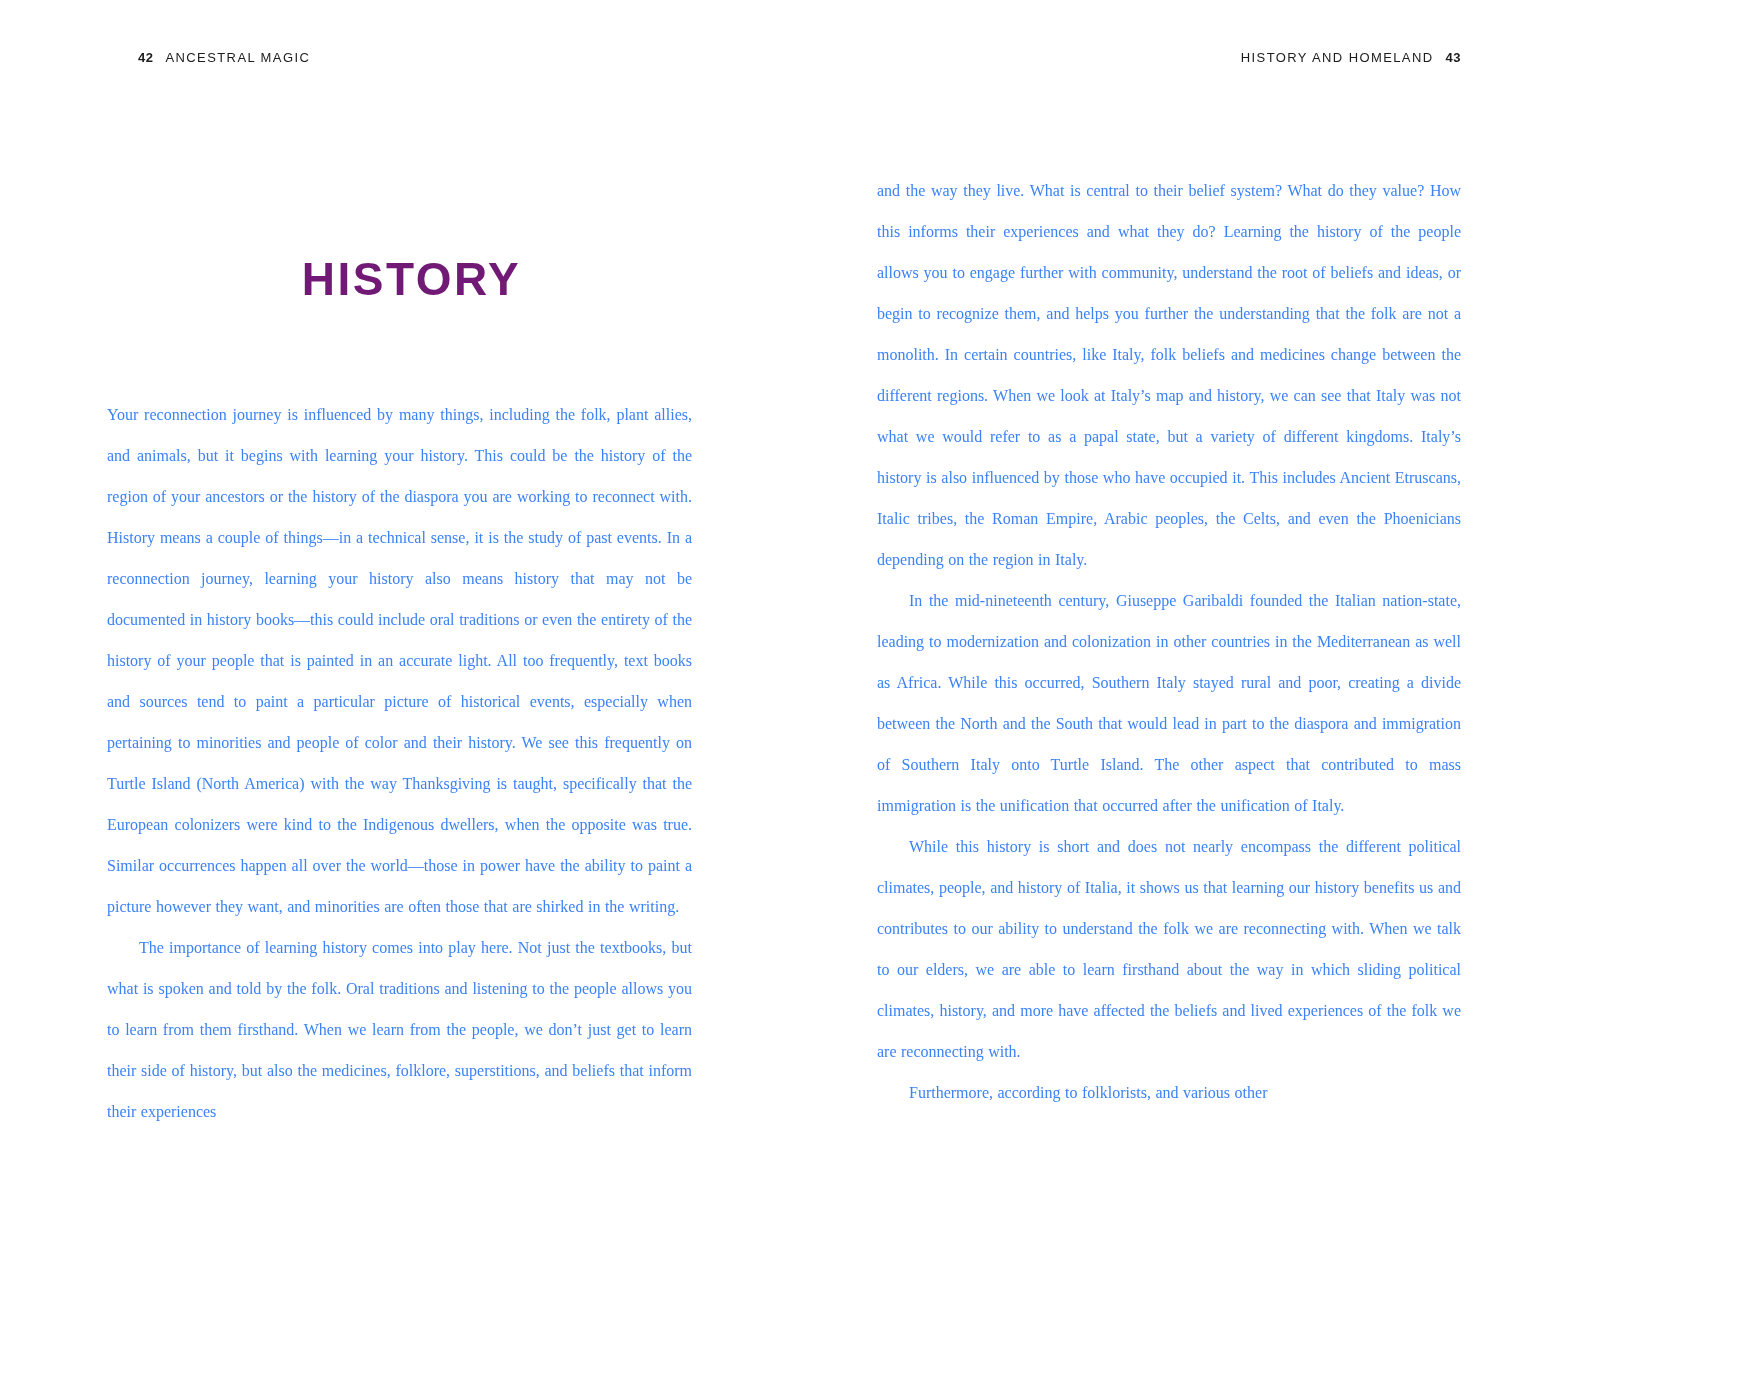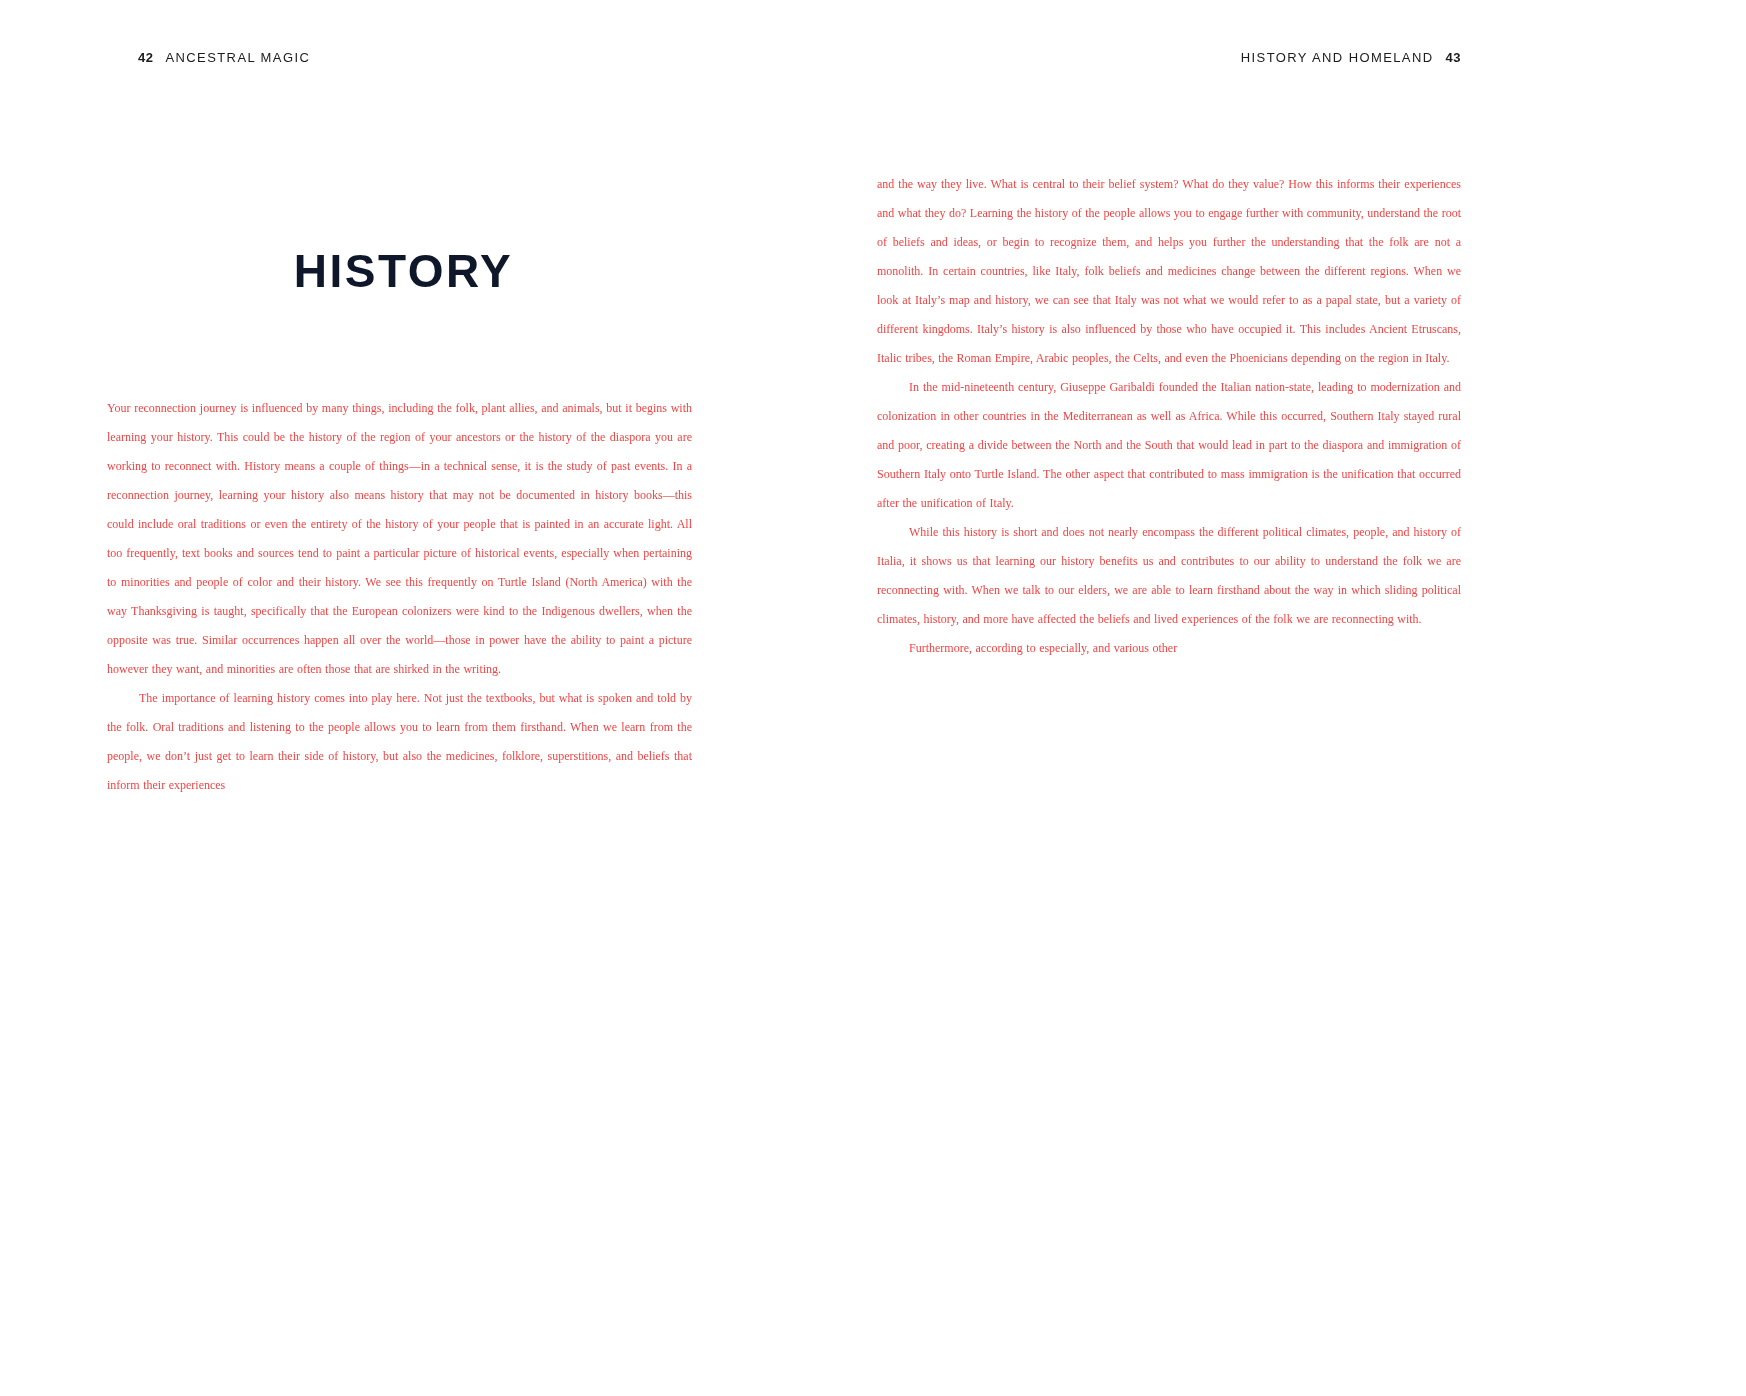--- a/index.html
+++ b/index.html
@@ -31,41 +31,41 @@
     font-weight: 700;
     letter-spacing: 0.5px;
   }
   .folio-left .pagenum { margin-right: 12px; margin-left: 34px; }
   .folio-right .pagenum { margin-left: 12px; }
   .chapter-title {
     position: absolute;
     left: 107px;
     top: 240px;
     width: 585px;
-    margin: 4px;
+    margin: 12px;
     text-align: center;
     font-family: "Liberation Sans", sans-serif;
     font-weight: 700;
     font-size: 46px;
     letter-spacing: 2.5px;
-    color: #0f172a;
+    color: #701a75;
   }
   .col {
     position: absolute;
     width: 585px;
   }
   .col-left { left: 107px; top: 394px; }
   .col-right { left: 877px; top: 170px; width: 584px; }
   .para {
     margin: 0;
     text-align: justify;
     font-family: "Liberation Serif", serif;
-    font-size: 12px;
-    line-height: 29px;
-    color: #ef4444;
+    font-size: 16px;
+    line-height: 41px;
+    color: #3b82f6;
     hyphens: none;
     word-spacing: 0.5px;
   }
   .para.indent { text-indent: 32px; }
 </style>
 </head>
 <body>
 
 <div class="spread">
 
@@ -81,16 +81,16 @@
 
   <main class="col col-left">
     <p class="para">Your reconnection journey is influenced by many things, including the folk, plant allies, and animals, but it begins with learning your history. This could be the history of the region of your ancestors or the history of the diaspora you are working to reconnect with. History means a couple of things—in a technical sense, it is the study of past events. In a reconnection journey, learning your history also means history that may not be documented in history books—this could include oral traditions or even the entirety of the history of your people that is painted in an accurate light. All too frequently, text books and sources tend to paint a particular picture of historical events, especially when pertaining to minorities and people of color and their history. We see this frequently on Turtle Island (North America) with the way Thanksgiving is taught, specifically that the European colonizers were kind to the Indigenous dwellers, when the opposite was true. Similar occurrences happen all over the world—those in power have the ability to paint a picture however they want, and minorities are often those that are shirked in the writing.</p>
     <p class="para indent">The importance of learning history comes into play here. Not just the textbooks, but what is spoken and told by the folk. Oral traditions and listening to the people allows you to learn from them firsthand. When we learn from the people, we don’t just get to learn their side of history, but also the medicines, folklore, superstitions, and beliefs that inform their experiences</p>
   </main>
 
   <main class="col col-right">
     <p class="para">and the way they live. What is central to their belief system? What do they value? How this informs their experiences and what they do? Learning the history of the people allows you to engage further with community, understand the root of beliefs and ideas, or begin to recognize them, and helps you further the understanding that the folk are not a monolith. In certain countries, like Italy, folk beliefs and medicines change between the different regions. When we look at Italy’s map and history, we can see that Italy was not what we would refer to as a papal state, but a variety of different kingdoms. Italy’s history is also influenced by those who have occupied it. This includes Ancient Etruscans, Italic tribes, the Roman Empire, Arabic peoples, the Celts, and even the Phoenicians depending on the region in Italy.</p>
     <p class="para indent">In the mid-nineteenth century, Giuseppe Garibaldi founded the Italian nation-state, leading to modernization and colonization in other countries in the Mediterranean as well as Africa. While this occurred, Southern Italy stayed rural and poor, creating a divide between the North and the South that would lead in part to the diaspora and immigration of Southern Italy onto Turtle Island. The other aspect that contributed to mass immigration is the unification that occurred after the unification of Italy.</p>
     <p class="para indent">While this history is short and does not nearly encompass the different political climates, people, and history of Italia, it shows us that learning our history benefits us and contributes to our ability to understand the folk we are reconnecting with. When we talk to our elders, we are able to learn firsthand about the way in which sliding political climates, history, and more have affected the beliefs and lived experiences of the folk we are reconnecting with.</p>
-    <p class="para indent">Furthermore, according to especially, and various other</p>
+    <p class="para indent">Furthermore, according to folklorists, and various other</p>
   </main>
 
 </div>
 
 </body></html>

